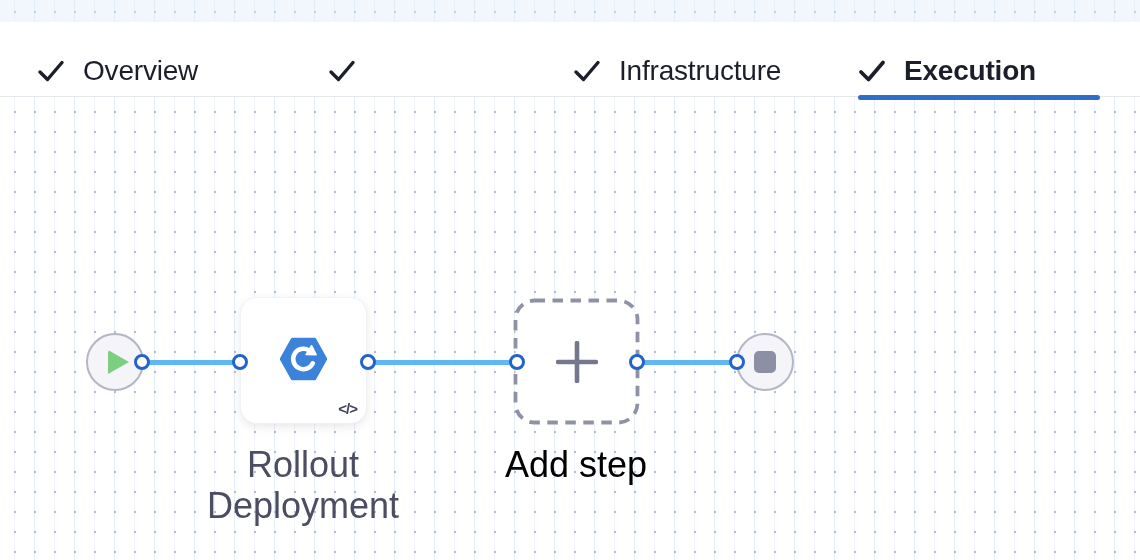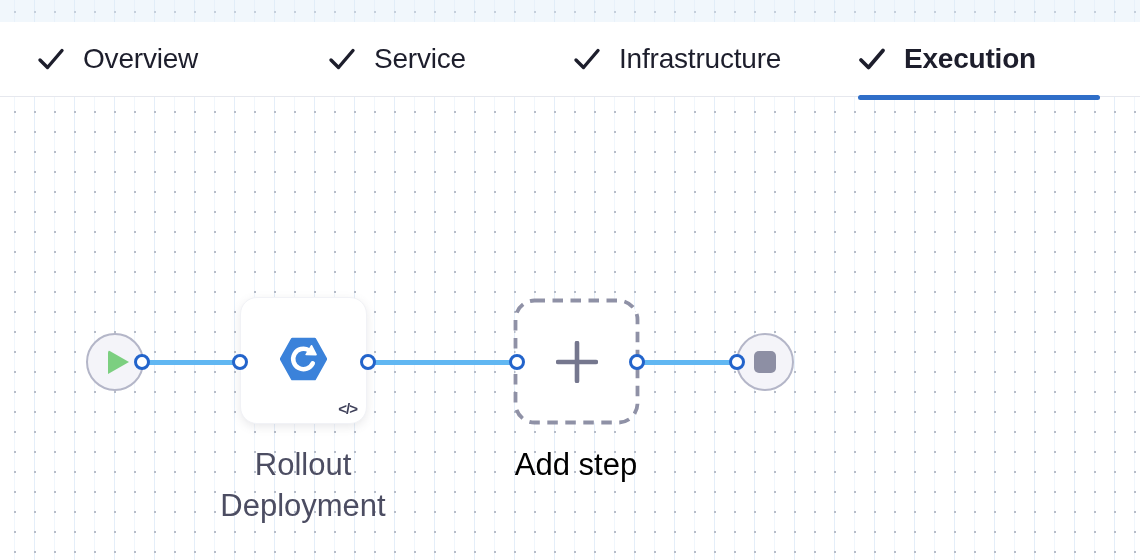--- a/index.html
+++ b/index.html
@@ -39,21 +39,21 @@
   .tabbar {
     position: absolute;
     left: 0; top: 22px;
     width: 1140px; height: 74px;
     background: #ffffff;
     border-bottom: 1px solid #e6e8ee;
     z-index: 2;
   }
   .tab {
     position: absolute;
-    top: 0; height: 100%;
+    top: 12px; height: 100%;
     display: flex;
     align-items: center;
     gap: 18px;
     font-size: 28px;
     letter-spacing: -0.2px;
     color: #1d1e2c;
     font-weight: 500;
     cursor: pointer;
     white-space: nowrap;
   }
@@ -161,21 +161,21 @@
     cursor: pointer;
   }
   .add-step-node .plus-wrap {
     position: absolute; inset: 0;
     display: flex; align-items: center; justify-content: center;
   }
 
   .node-label {
     position: absolute;
     text-align: center;
-    font-size: 31px;
+    font-size: 36px;
     line-height: 41px;
     color: #4c4d62;
   }
   .label-step { left: 203px; top: 444px; width: 200px; }
   .label-add  { left: 481px; top: 444px; width: 190px; color: #000000; }
 </style>
 </head>
 <body>
 
 <div class="grid-bg"></div>
@@ -189,21 +189,20 @@
         </svg>
     </span>
     <span>Overview</span>
   </div>
   <div class="tab tab-1">
     <span class="check-wrap">
       <svg width="28" height="24" viewBox="0 0 28 24">
           <polyline points="3,13 10.5,20.5 25,3.5" fill="none" stroke="#1d1e2c" stroke-width="3.4" stroke-linecap="round" stroke-linejoin="round"></polyline>
         </svg>
     </span>
-    <span>Service</span>
   </div>
   <div class="tab tab-3">
     <span class="check-wrap">
       <svg width="28" height="24" viewBox="0 0 28 24">
           <polyline points="3,13 10.5,20.5 25,3.5" fill="none" stroke="#1d1e2c" stroke-width="3.8" stroke-linecap="round" stroke-linejoin="round"></polyline>
         </svg>
     </span>
     <span>Execution</span>
   </div>
   <div class="tab tab-2">

